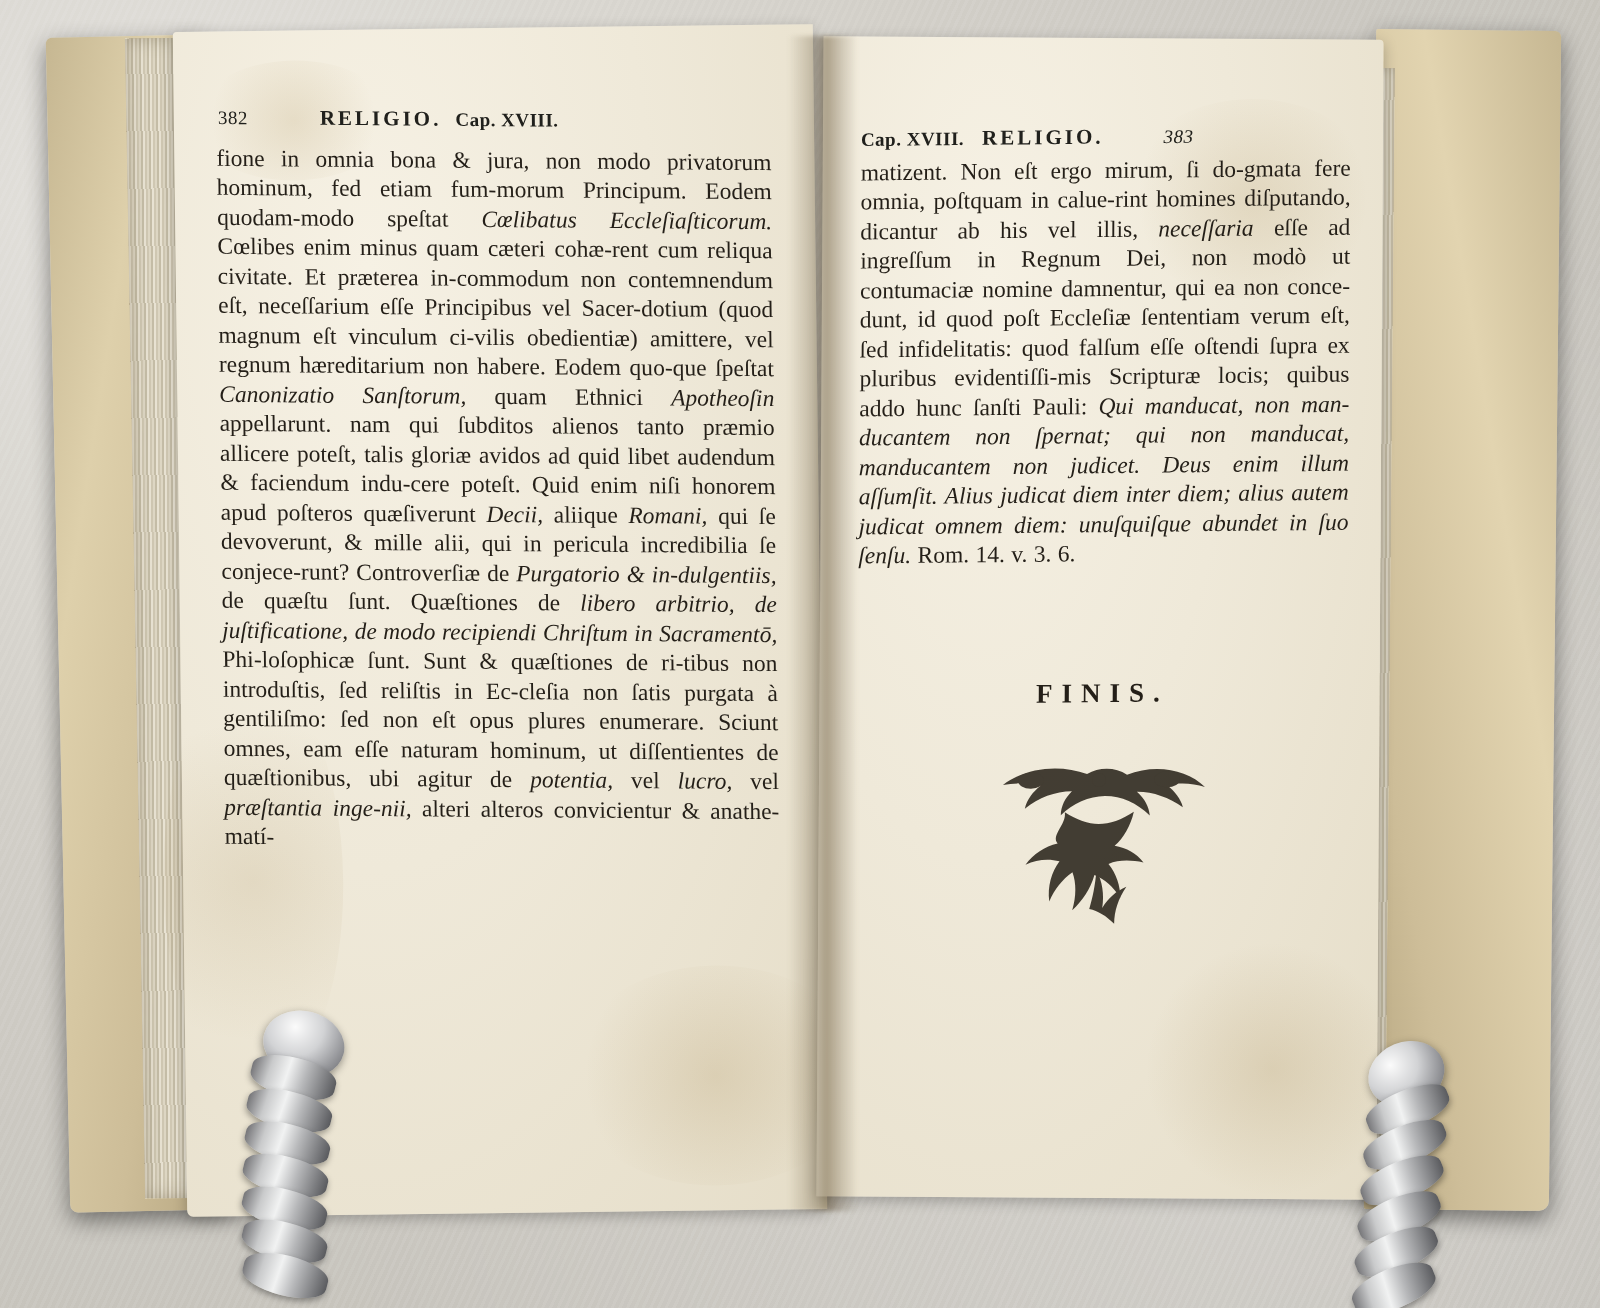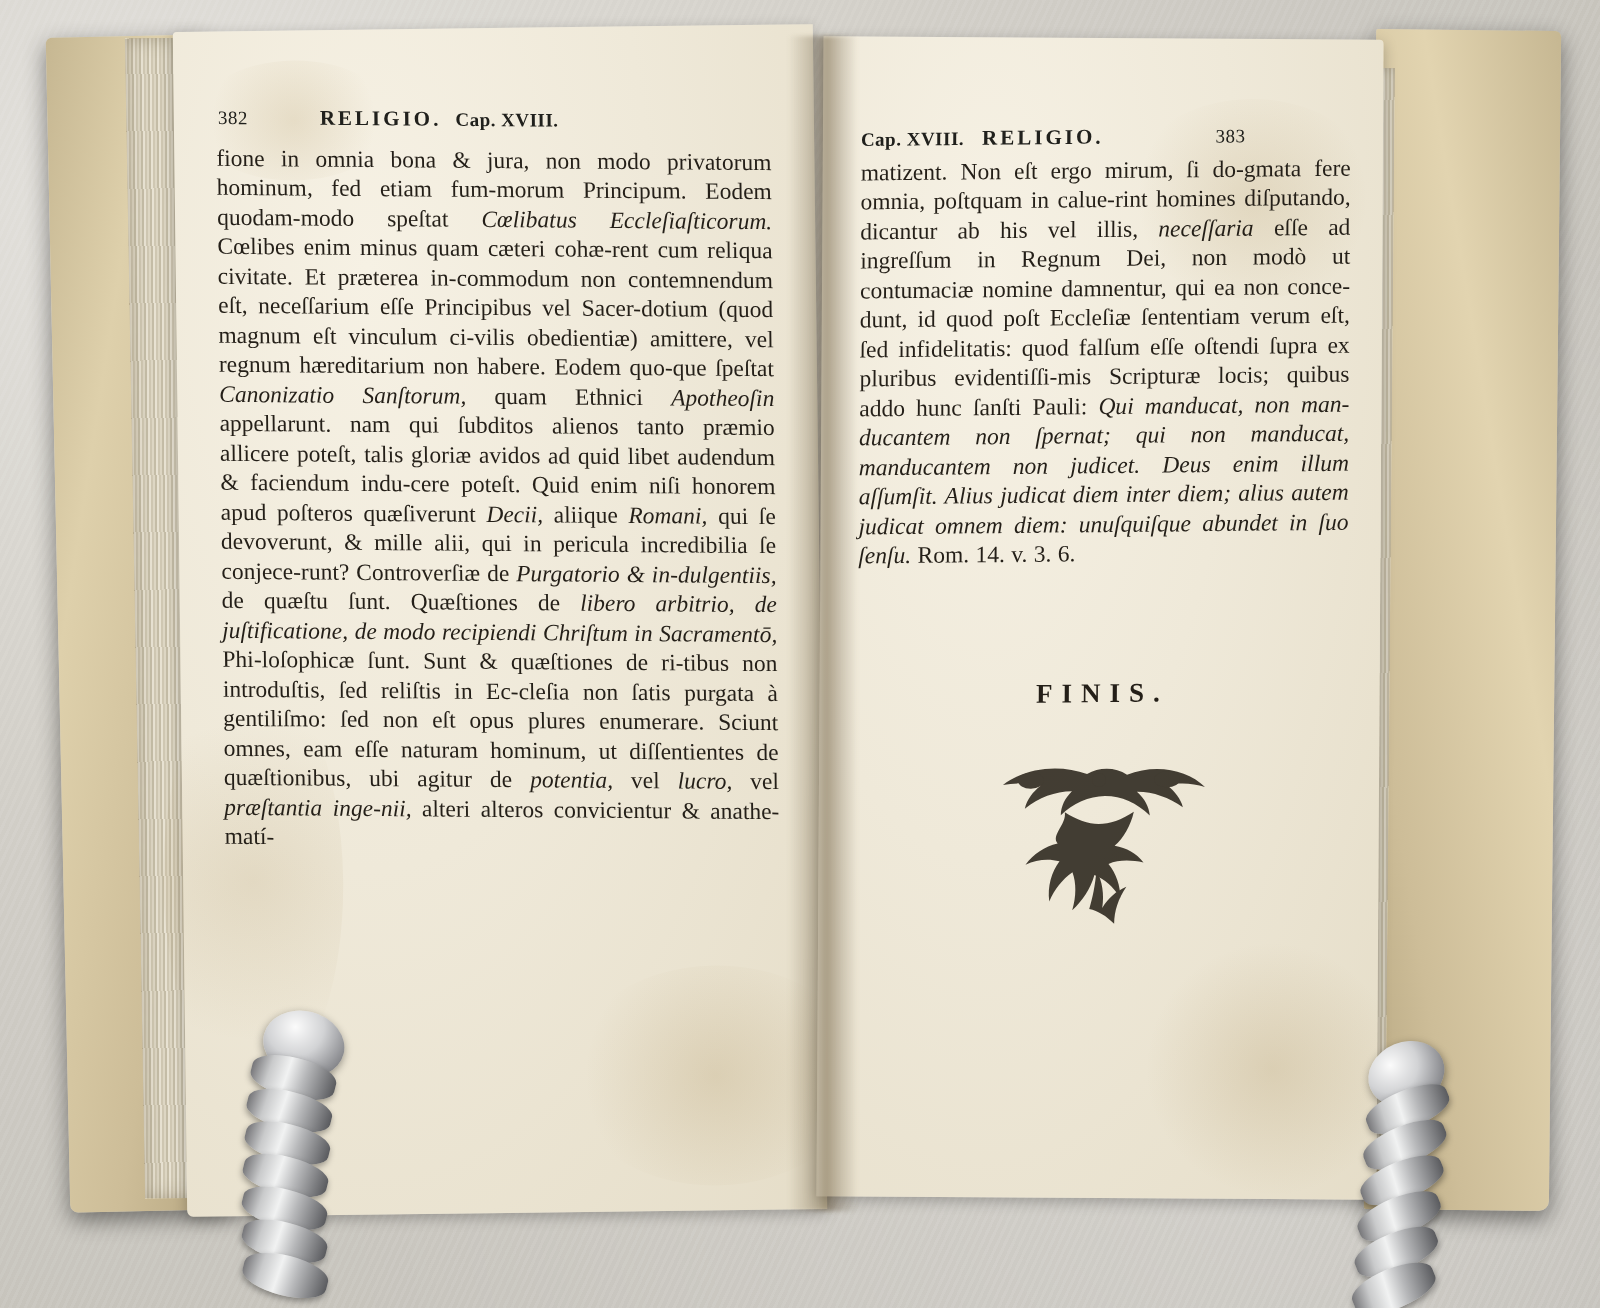--- a/index.html
+++ b/index.html
@@ -261,21 +261,21 @@
     </div>
 
     <div class="page" id="page-right">
       <div class="stain" style="left:300px;top:60px;width:260px;height:200px;background:radial-gradient(circle,rgba(172,145,90,0.20),rgba(172,145,90,0) 70%);"></div>
       <div class="stain" style="left:330px;top:900px;width:250px;height:260px;background:radial-gradient(circle,rgba(168,140,86,0.22),rgba(168,140,86,0) 70%);"></div>
 
       <div class="page-inner noselect">
         <div class="running-head" style="left:0;top:86px;padding:0 38px;transform:skewY(-0.9deg);">
           <span class="head-chap">Cap. XVIII.</span>
           <span class="head-title" style="margin-left:18px;">RELIGIO.</span>
-          <span class="folio" style="margin-left:112px;">383</span>
+          <span class="folio" style="margin-left:60px;font-style:italic;">383</span>
         </div>
 
         <div class="body-col" id="right-col">matizent. Non eſt ergo mirum, ſi do-gmata fere omnia, poſtquam in calue-rint homines diſputando, dicantur ab his vel illis, <i>neceſſaria</i> eſſe ad ingreſſum in Regnum Dei, non modò ut contumaciæ nomine damnentur, qui ea non conce-dunt, id quod poſt Eccleſiæ ſententiam verum eſt, ſed infidelitatis: quod falſum eſſe oſtendi ſupra ex pluribus evidentiſſi-mis Scripturæ locis; quibus addo hunc ſanſti Pauli: <i>Qui manducat, non man-ducantem non ſpernat; qui non manducat, manducantem non judicet. Deus enim illum aſſumſit. Alius judicat diem inter diem; alius autem judicat omnem diem: unuſquiſque abundet in ſuo ſenſu.</i> Rom. 14. v. 3. 6.</div>
 
         <div id="finis">FINIS.</div>
 
         <div id="vignette">
           <svg viewBox="0 0 260 180" width="260" height="180" aria-hidden="true">
             <g fill="#2b251c" opacity="0.88">
               <path d="M34 26 C58 8, 92 6, 118 16 C130 9, 146 9, 158 17 C186 6, 218 12, 236 30 C224 26, 210 25, 198 28 C206 34, 212 42, 214 50 C200 40, 184 34, 168 34 C176 41, 180 49, 181 58 C168 45, 152 38, 136 38 C120 38, 104 45, 92 57 C92 48, 96 40, 103 33 C86 33, 70 39, 56 50 C58 41, 64 33, 72 27 C60 24, 46 24, 34 26 Z"></path>

